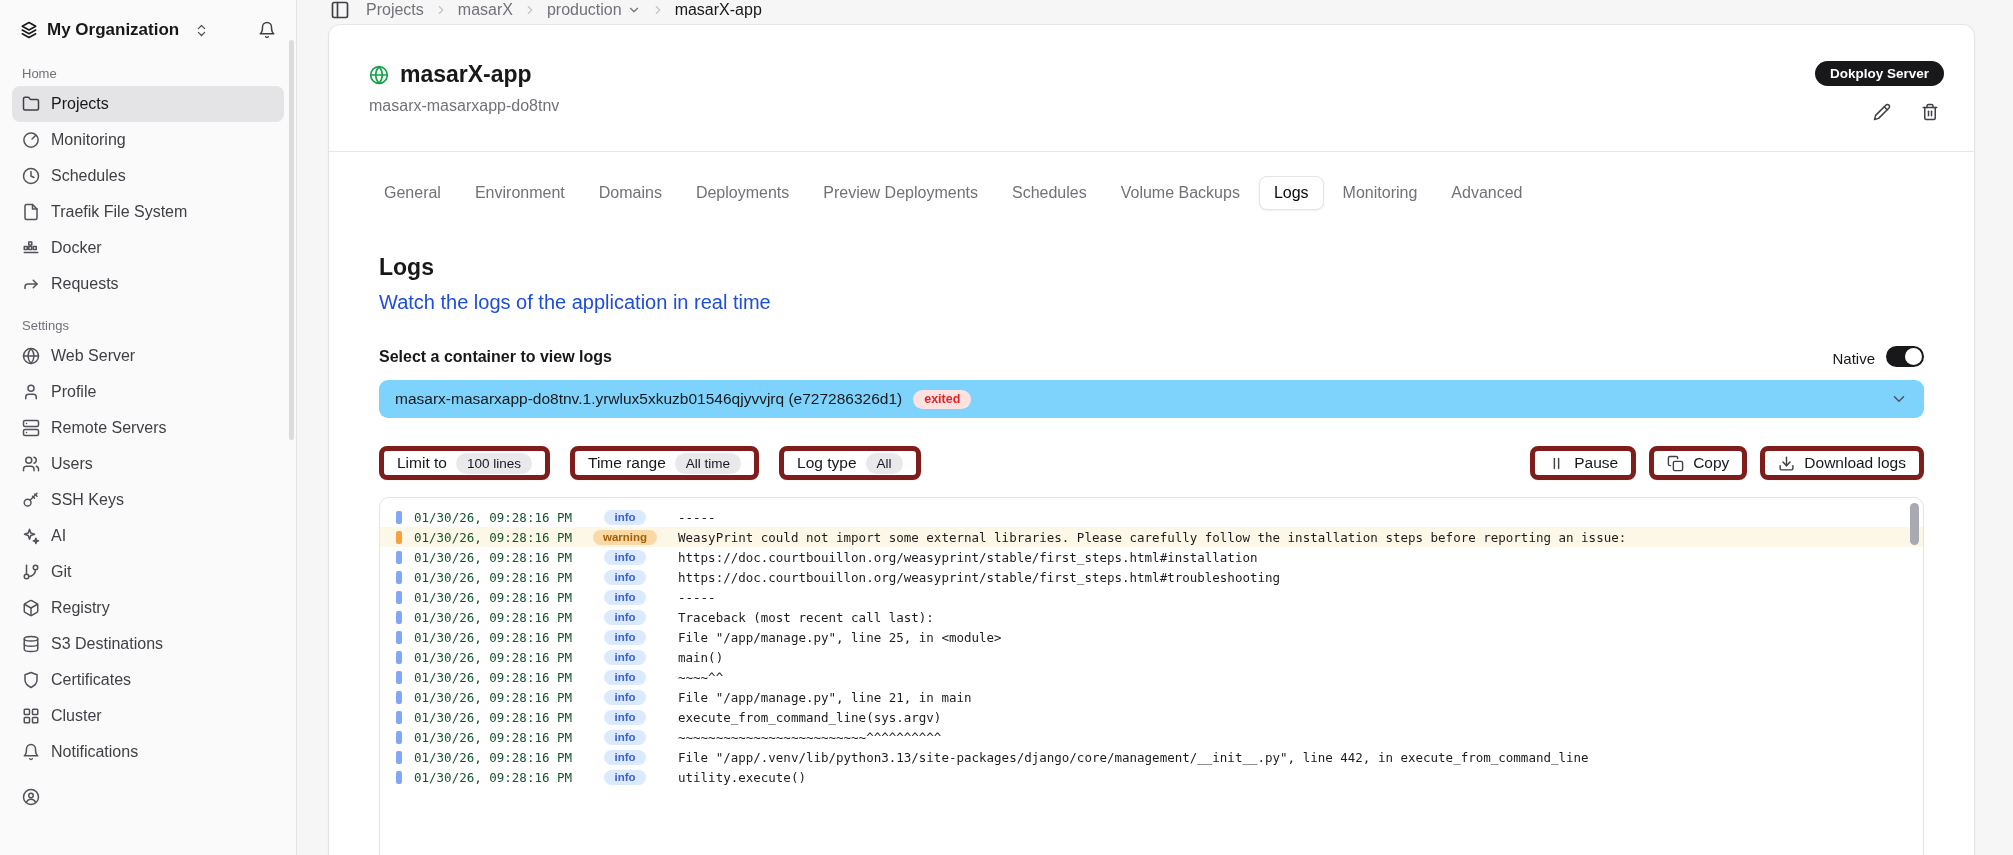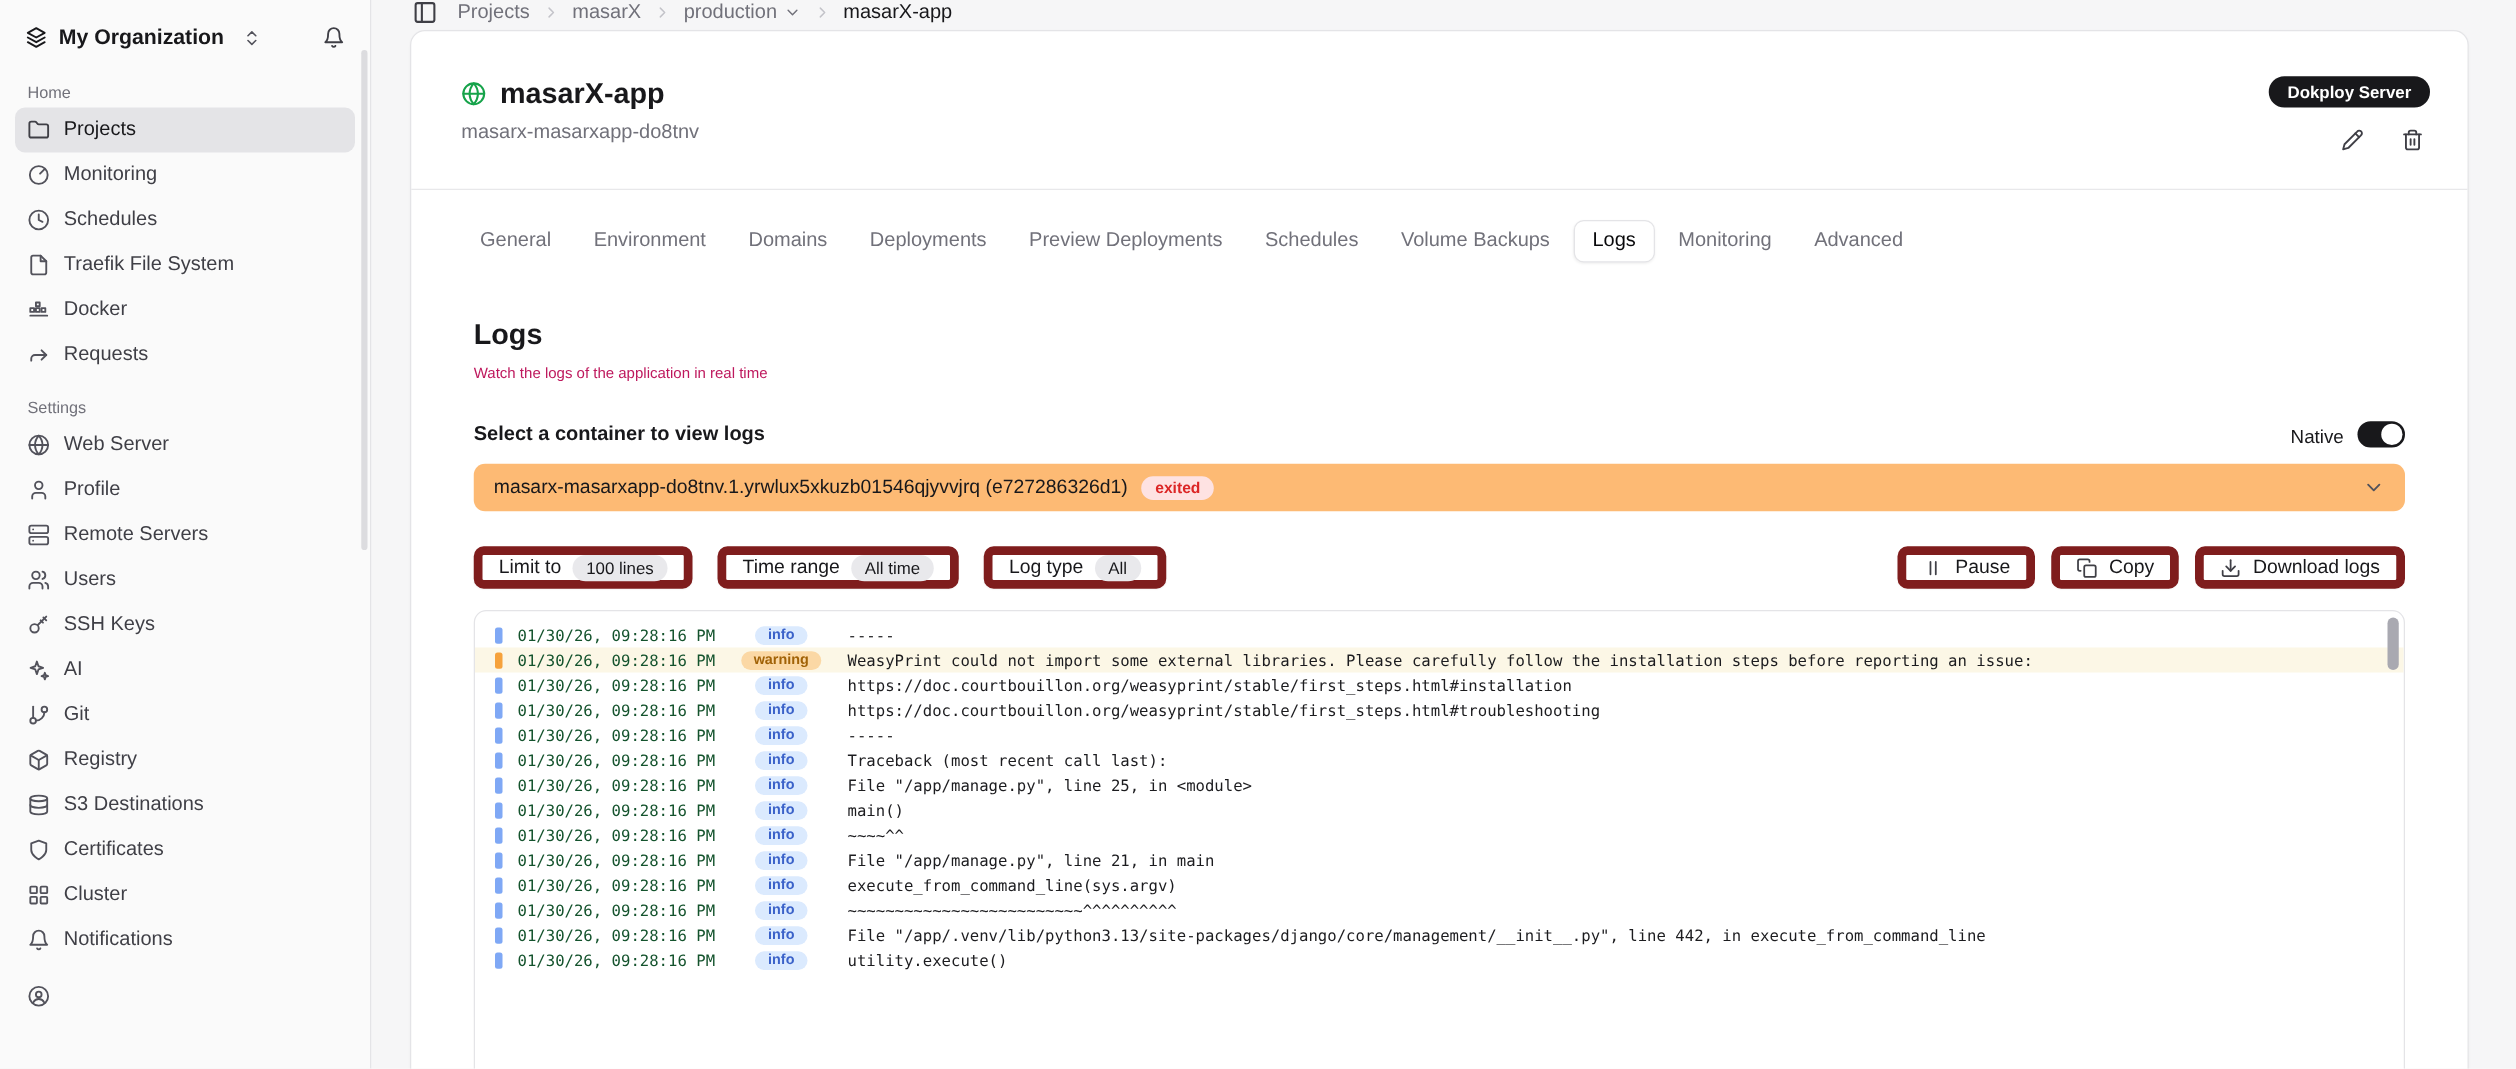--- a/index.html
+++ b/index.html
@@ -41,34 +41,34 @@
   .server-badge { background:var(--accent,#18181b); color:#fff; font-size:13.5px; font-weight:600; padding:5px 15px; border-radius:999px; white-space:nowrap; }
   .header-icons { display:flex; gap:30px; padding-right:5px; }
   .icon-btn { background:none; border:none; color:#3f3f46; cursor:pointer; display:flex; }
 
   .tabs { display:flex; gap:4px; padding:24px 40px 0; }
   .tab { font-family:inherit; font-size:16px; color:#71717a; background:transparent; border:1px solid transparent; padding:7px 14px; border-radius:8px; cursor:pointer; white-space:nowrap; }
   .tab.active { color:#09090b; background:#fff; border-color:#e4e4e7; box-shadow:0 1px 2px rgba(0,0,0,.06); font-weight:500; }
 
   .content { padding:44px 50px 40px; }
   .logs-title { font-size:23px; font-weight:700; }
-  .logs-desc { margin-top:10px; color:#be185d; font-size:12px; }
+  .logs-desc { margin-top:10px; color:#1d4ed8; font-size:20px; }
   .container-row { margin-top:32px; display:flex; justify-content:space-between; align-items:center;gap:32px; }
   .container-label { font-size:16px; font-weight:600; }
   .native-wrap { display:flex; align-items:flex-end; gap:11px; font-size:15px; }
   .switch { width:38px; height:21px; border-radius:999px; background:var(--accent,#18181b); position:relative; border:none; cursor:pointer; }
   .switch-knob { position:absolute; top:2px; right:2px; width:17px; height:17px; border-radius:50%; background:#fff; }
 
-  .select { margin-top:13px; width:100%; height:38px; background:#fdba74; border:none; border-radius:9px; display:flex; align-items:center; gap:11px; padding:12px 16px; font-family:inherit; font-size:15.5px; color:#18181b; cursor:pointer; }
+  .select { margin-top:13px; width:100%; height:38px; background:#7dd3fc; border:none; border-radius:9px; display:flex; align-items:center; gap:11px; padding:12px 16px; font-family:inherit; font-size:15.5px; color:#18181b; cursor:pointer; }
   .exited-badge { background:var(--exited_badge_bg,#fee2e2); color:var(--exited_badge_text,#dc2626); font-size:12.5px; font-weight:600; padding:2.5px 11px; border-radius:999px; }
   .select-chevron { margin-left:auto; color:#52525b; }
 
   .filters-row { margin-top:28px; display:flex; justify-content:space-between; align-items:center; }
   .filters-left { display:flex; gap:20px; }
-  .btn { display:flex; align-items:center; gap:9px; height:34px; background:#fff; border:7px solid #7f1d1d; border-radius:8px; padding:0 13px; font-family:inherit; font-size:15.5px; color:#18181b; cursor:pointer; box-shadow:0 1px 1px rgba(0,0,0,.03); white-space:nowrap; }
+  .btn { display:flex; align-items:center; gap:9px; height:34px; background:#fff; border:5px solid #7f1d1d; border-radius:8px; padding:0 13px; font-family:inherit; font-size:15.5px; color:#18181b; cursor:pointer; box-shadow:0 1px 1px rgba(0,0,0,.03); white-space:nowrap; }
   .filter-value { background:#e9e9ec; border-radius:999px; padding:3px 11px; font-size:13.5px; }
   .actions { display:flex; gap:13px; }
   .btn .ic { width:17px; height:17px; color:#3f3f46; }
 
   .search-wrap { margin-top:22px; }
   .search-input { width:212px; height:33px; background:#ececef; border:none; border-radius:8px; padding:0 14px; font-family:inherit; font-size:15px; color:#18181b; outline:none; }
   ::placeholder { color:#71717a; }
 
   .log-area { margin-top:17px; border:1px solid #e4e4e7; border-radius:10px; background:#fff; height:560px; position:relative; overflow:hidden; padding:9px 0; }
   .log-row { display:flex; align-items:center; height:20px; padding-left:16px; font-family:"DejaVu Sans Mono", monospace; font-size:12.5px; }

